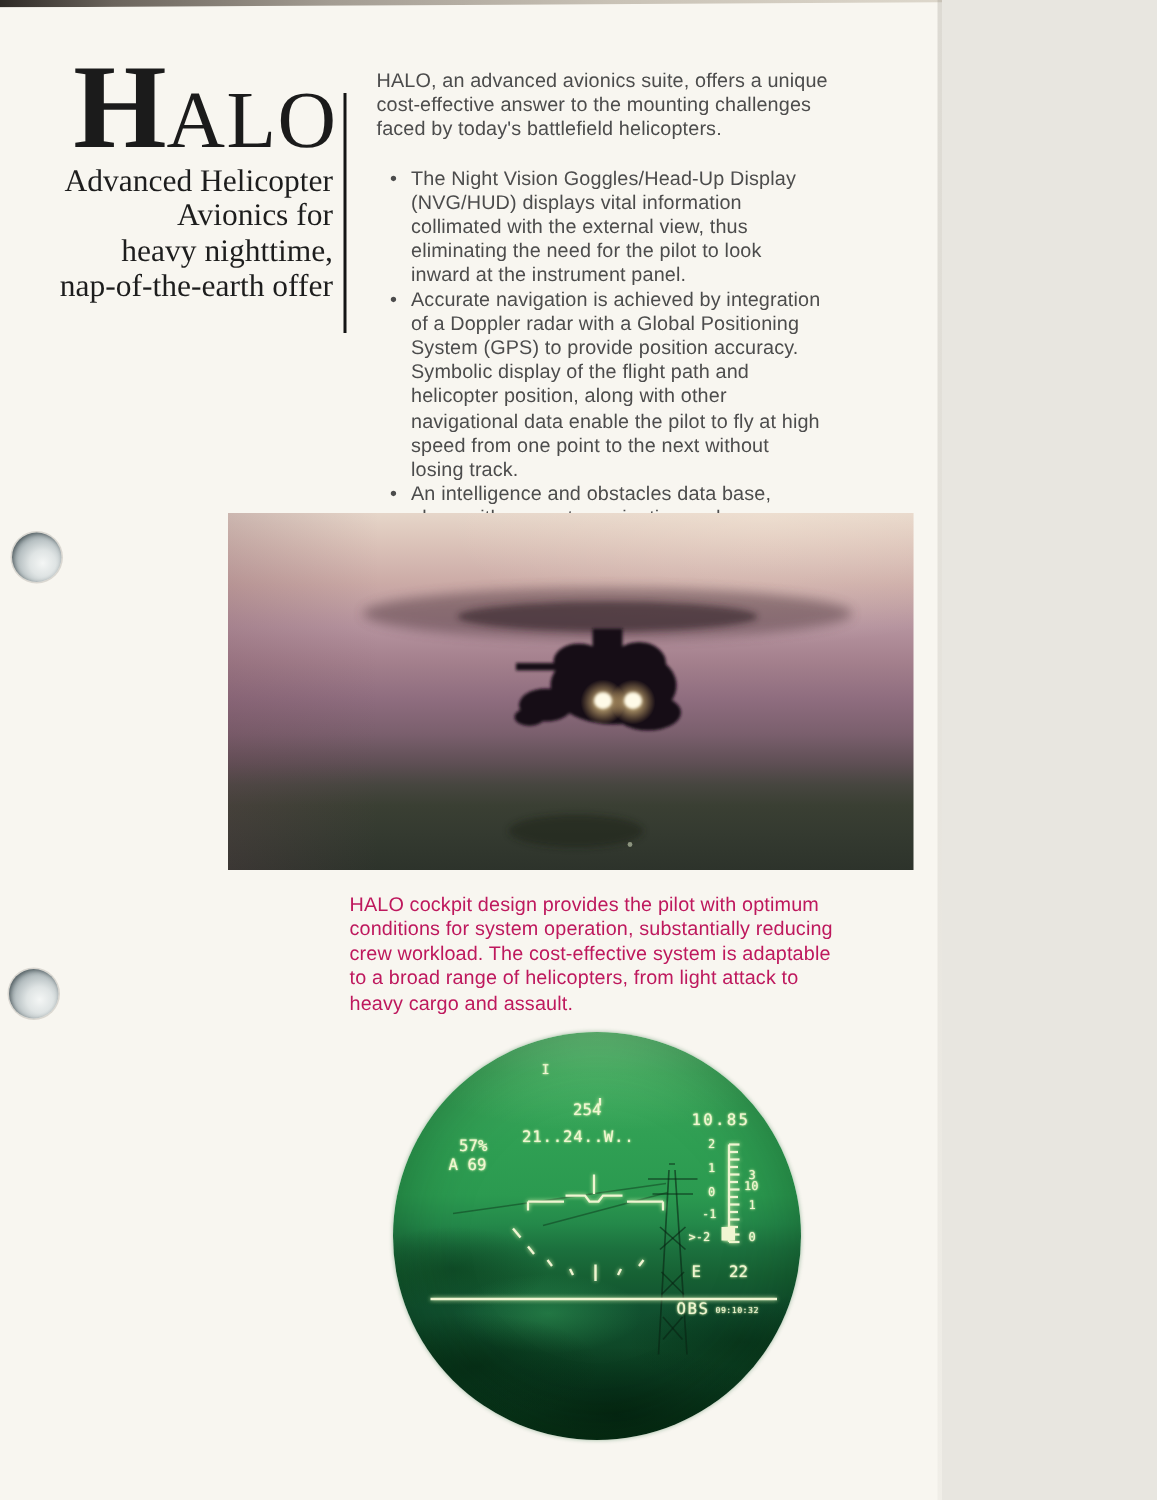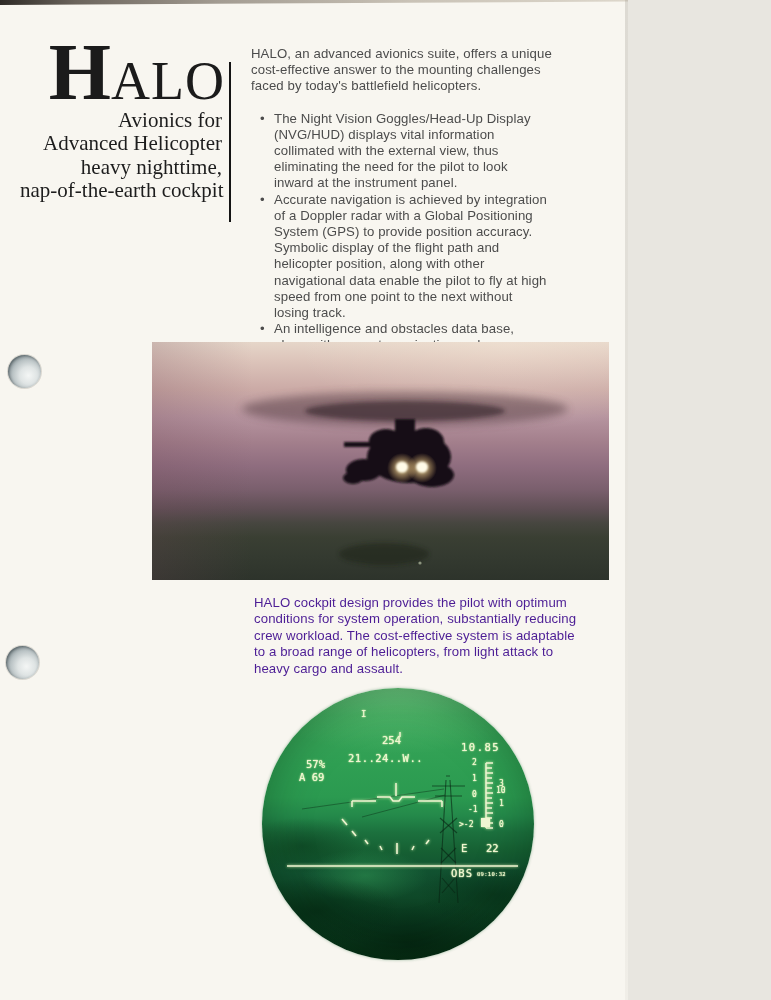--- a/index.html
+++ b/index.html
@@ -31,22 +31,22 @@
     font-family:"Liberation Serif",serif;font-size:21px;line-height:23.3px;color:#1d1d1d;white-space:nowrap;}
 
   
   .body-col{position:absolute;left:239px;top:46px;width:326px;
     font-size:13.2px;line-height:16.2px;color:#4c4c4c;letter-spacing:.1px;}
   .body-col p{margin:0 0 2px 12px;}
   .body-col ul{margin:16px;padding:0;list-style:none;}
   .body-col li{position:relative;padding-left:19px;margin:0;}
   .body-col li::before{content:"\2022";position:absolute;left:5px;top:0;}
 
-  .caption{position:absolute;left:254px;top:595px;width:332px;
-    font-size:13.2px;line-height:16.4px;color:#4c1d95;letter-spacing:.1px;}
+  .caption{position:absolute;left:233px;top:595px;width:332px;
+    font-size:13.2px;line-height:16.4px;color:#be185d;letter-spacing:.1px;}
 
   
   .photo{position:absolute;left:152px;top:342px;width:457px;height:238px;overflow:hidden;
     background:
       radial-gradient(300px 120px at 78% 2%, rgba(255,242,224,.30), transparent 70%),
       linear-gradient(90deg, rgba(110,70,85,.22), transparent 22%),
       linear-gradient(180deg,
         #e6d6c9 0%, #dcc4ba 8%, #cbaaa6 20%, #b5939e 32%, #a37f8c 42%,
         #8f6d7f 52%, #7a5f6d 62%, #5f4f55 70%, #474640 76%, #3a3f33 82%,
         #343a30 90%, #2d332b 100%);}
@@ -94,24 +94,24 @@
   <div class="right-edge"></div>
   <div class="scan-mark"></div>
   <div class="hole h1"></div>
   <div class="hole h2"></div>
 
   <div class="title">
     <span class="big-h">H</span><span class="rest">ALO</span>
   </div>
   <div class="divider"></div>
   <div class="subtitle">
+    <div>Advanced Helicopter</div>
     <div>Avionics for</div>
-    <div>Advanced Helicopter</div>
     <div>heavy nighttime,</div>
-    <div>nap-of-the-earth cockpit</div>
+    <div>nap-of-the-earth offer</div>
   </div>
 
   <div class="body-col">
     <p>HALO, an advanced avionics suite, offers a unique cost-effective answer to the mounting challenges faced by today's battlefield helicopters.</p>
     <ul>
       <li>The Night Vision Goggles/Head-Up Display (NVG/HUD) displays vital information collimated with the external view, thus eliminating the need for the pilot to look inward at the instrument panel.</li>
       <li>Accurate navigation is achieved by integration of a Doppler radar with a Global Positioning System (GPS) to provide position accuracy. Symbolic display of the flight path and helicopter position, along with other navigational data enable the pilot to fly at high speed from one point to the next without losing track.</li>
       <li>An intelligence and obstacles data base, along with accurate navigation and processing capabilities offer the pilot ample warning when proximity to threats is detected.</li>
     </ul>
   </div>

